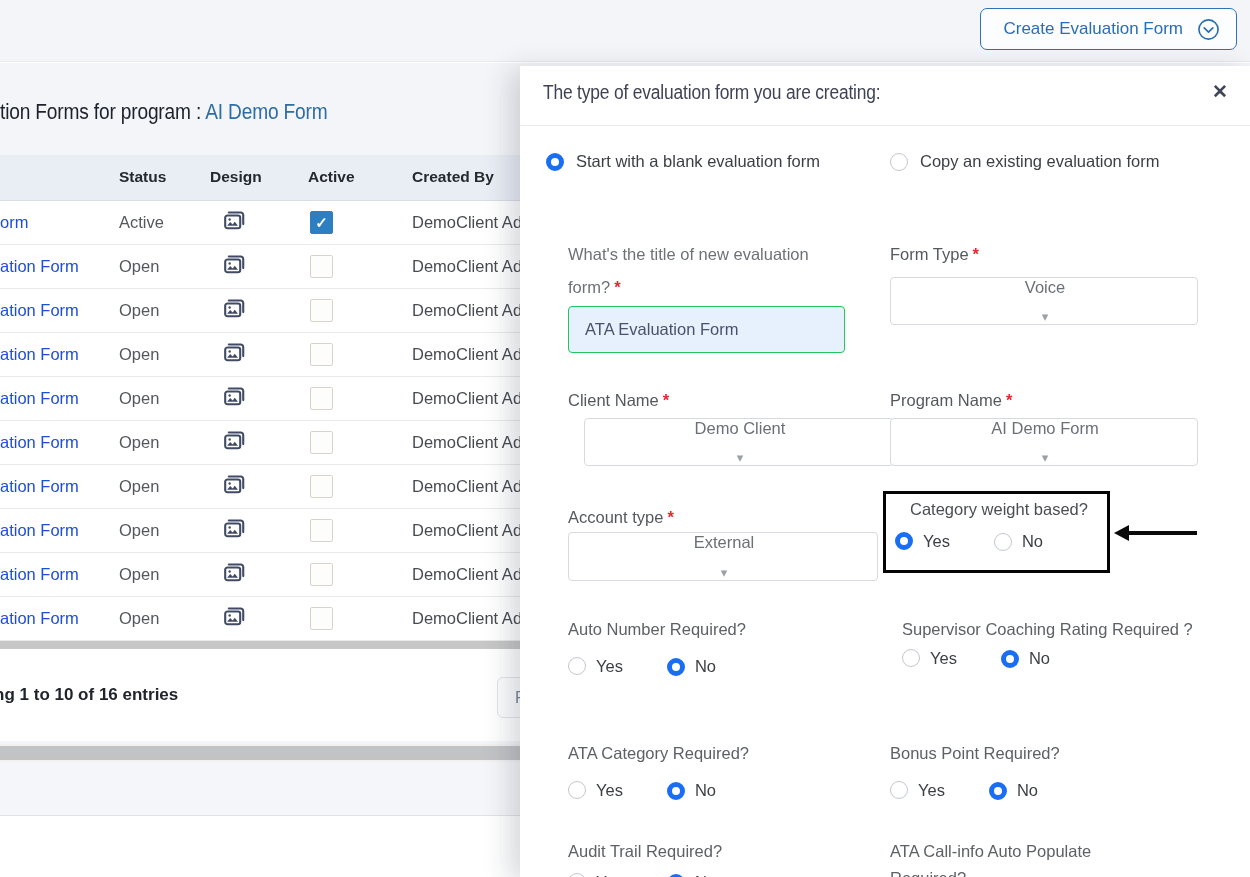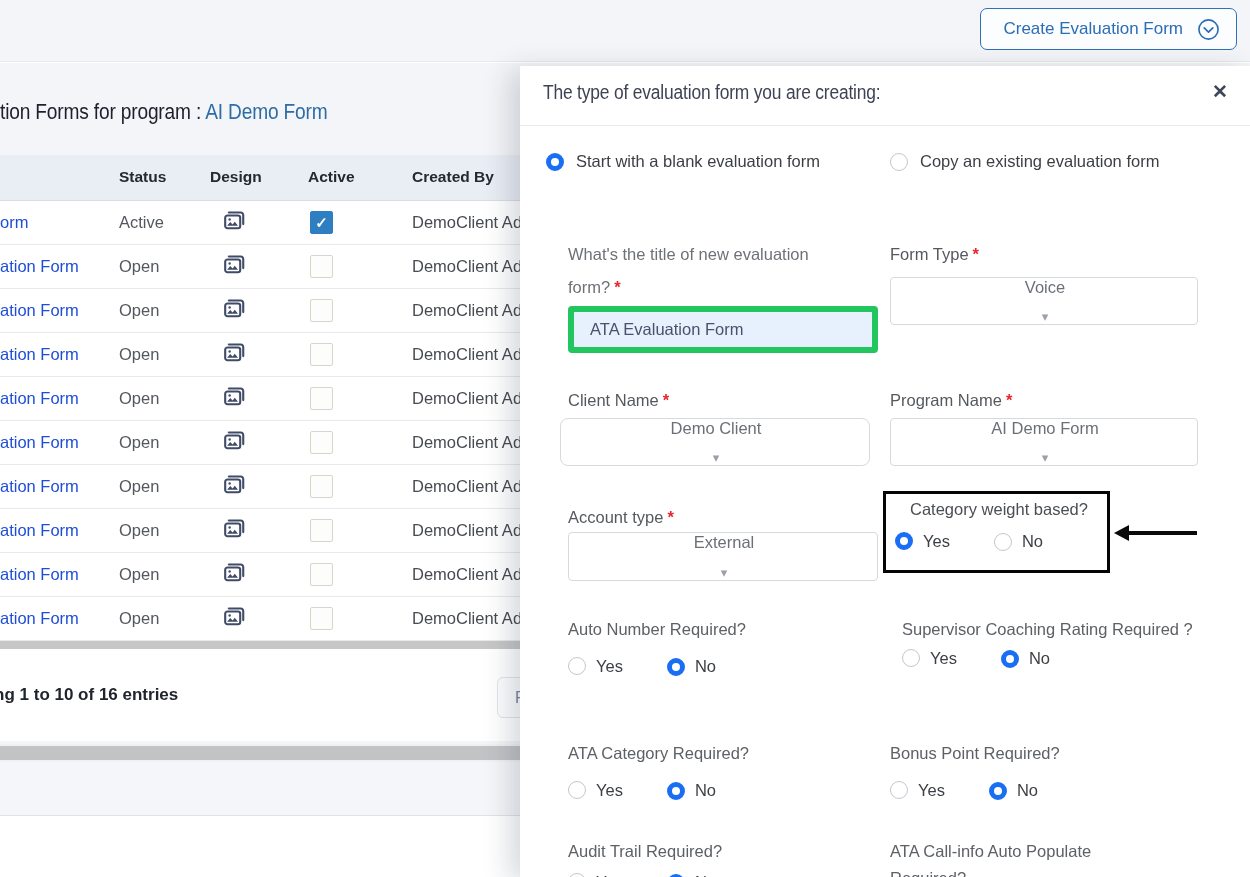--- a/index.html
+++ b/index.html
@@ -60,29 +60,29 @@
   .type-opt .t { font-size:16.5px; color:#3c3f44; }
   .opt0 { left:26px; } .opt1 { left:370px; }
 
   .flabel { font-size:16.5px; color:#55595e; line-height:33px; }
   .flabel.soft { color:#6e7277; }
   .req { color:#e8262d; font-weight:bold; margin-left:4px; }
 
   .blk { position:absolute; }
   .b-titleq { left:48px; top:172px; width:276px; }
   .b-titleq .flabel { line-height:33px; }
-  .title-input { position:absolute; left:48px; top:240px; width:310px; height:47px; background:#e7f0fd;
-    border:6px solid #22c55e; border-radius:4px; font-size:16.5px; color:#48536b; padding:8px 16px; font-family:"Liberation Sans",sans-serif; }
+  .title-input { position:absolute; left:48px; top:240px; width:277px; height:47px; background:#e7f0fd;
+    border:1px solid #22c55e; border-radius:4px; font-size:16.5px; color:#48536b; padding:8px 16px; font-family:"Liberation Sans",sans-serif; }
   .b-formtype { left:370px; top:172px; width:308px; }
   .sel-box { position:absolute; height:48px; background:#fff; border:1px solid #d6dadf; border-radius:4px;
     display:flex; align-items:center; justify-content:space-between; padding:0 14px 0 16px; cursor:pointer;flex-direction:column; }
   .sel-box .sval { font-size:16.5px; color:#6b7078; }
   .sel-box .caret { font-size:13px; color:#9aa0a8; }
   .s-formtype { left:370px; top:211px; width:308px; }
-  .b-client { left:48px; top:318px; } .s-client { left:40px; top:352px; width:310px;border-radius:8px; }
+  .b-client { left:48px; top:318px; } .s-client { left:64px; top:352px; width:310px; }
   .b-program { left:370px; top:318px; } .s-program { left:370px; top:352px; width:308px; }
   .b-account { left:48px; top:435px; } .s-account { left:48px; top:466px; width:310px; height:49px; }
 
   .hlbox { position:absolute; left:363px; top:425px; width:227px; height:82px; border:3px solid #050505; background:#fff; }
   .hlbox .qlabel { position:absolute; left:24px; top:6px; font-size:16.5px; color:#4a4e53; white-space:nowrap; }
   .hlbox .yn { position:absolute; left:9px; top:38px; }
 
   .arrow-anno { position:absolute; left:594px; top:458px; width:84px; height:18px; }
   .arrow-anno .head { position:absolute; left:0; top:1px; width:0; height:0;
     border-top:8px solid transparent; border-bottom:8px solid transparent; border-right:15px solid #0a0a0a; }

